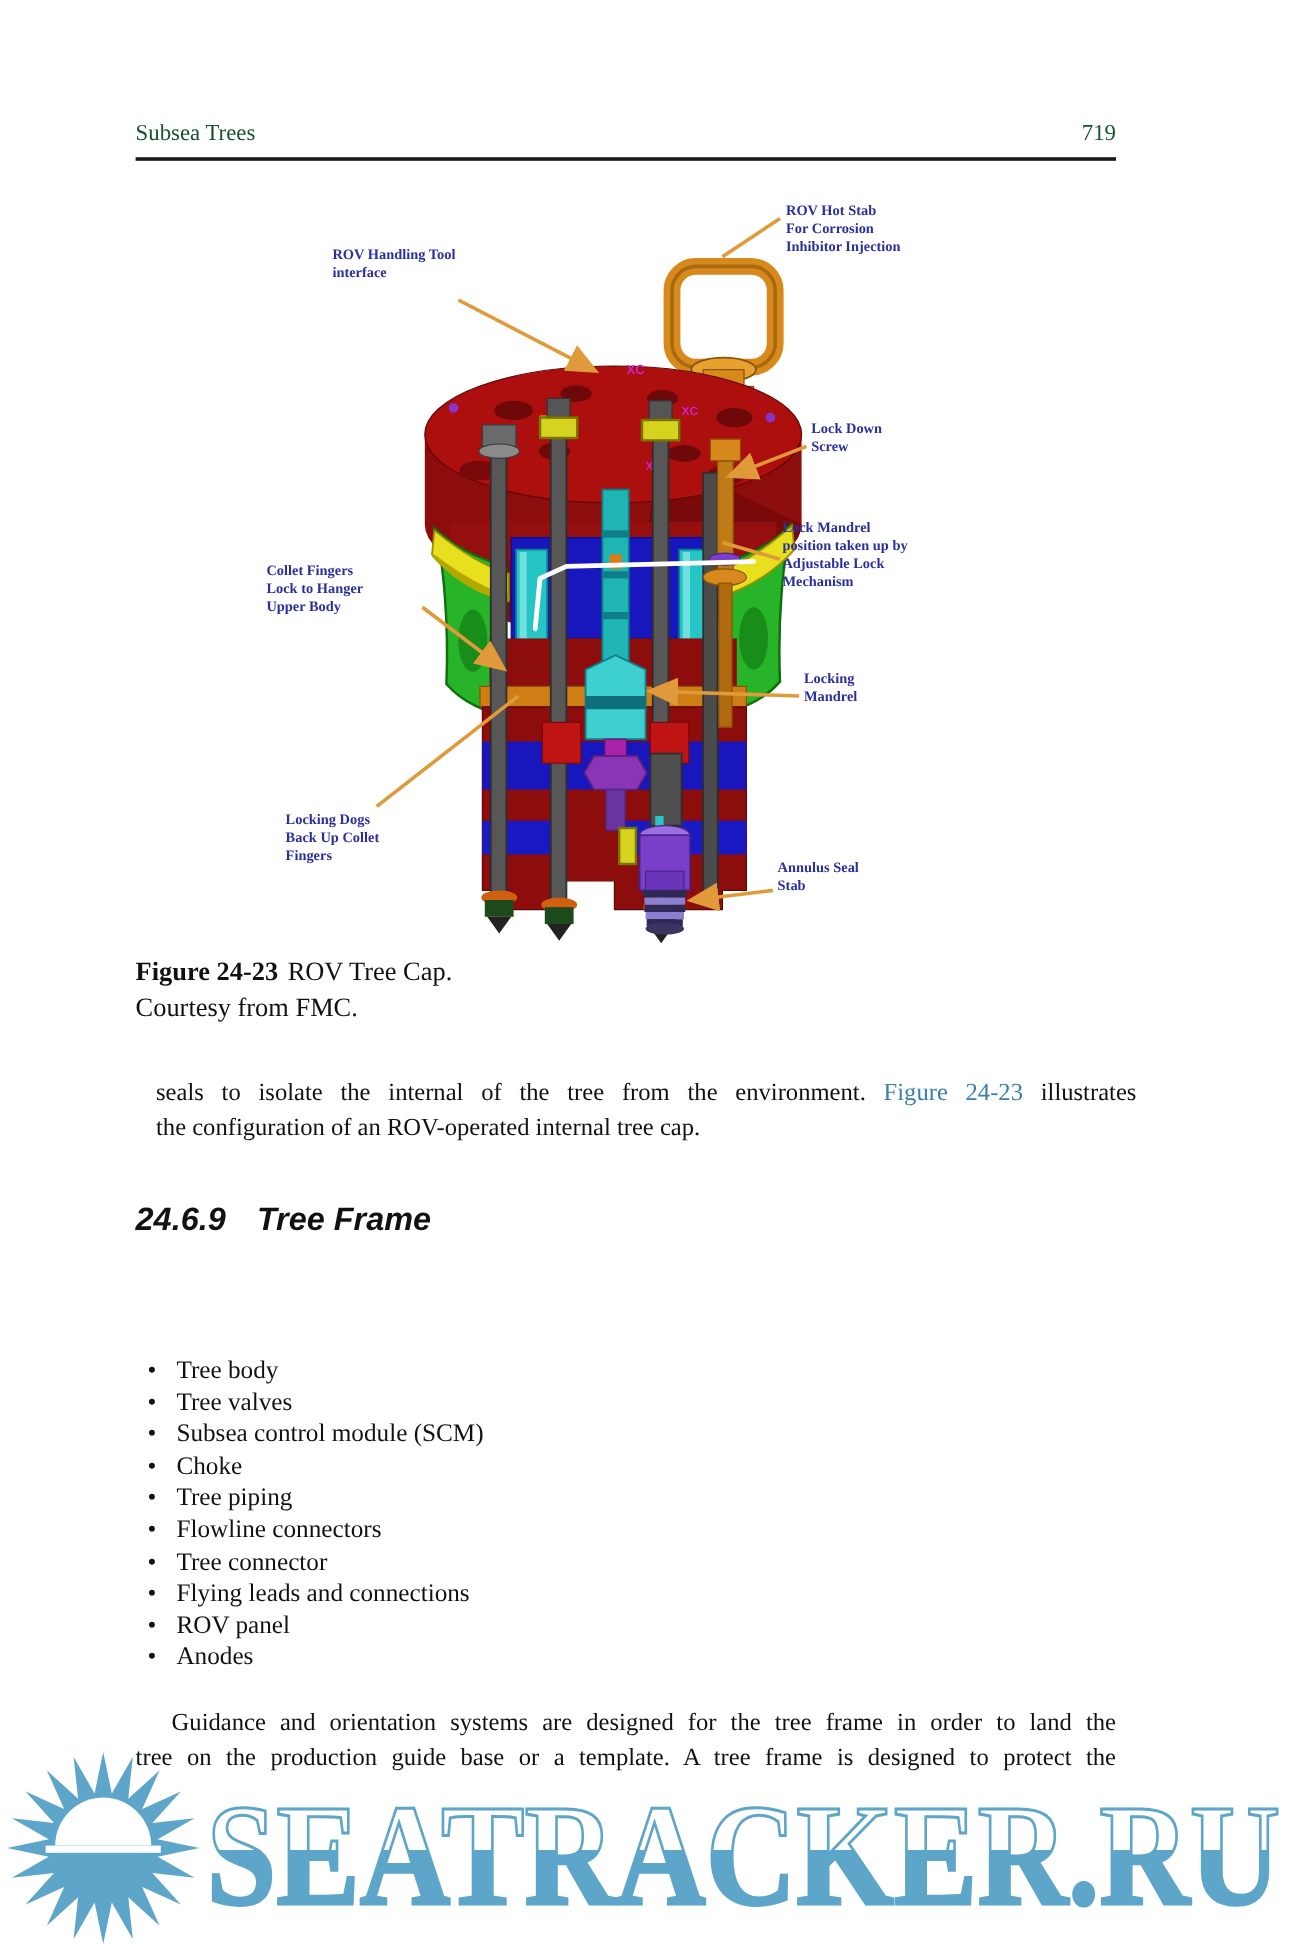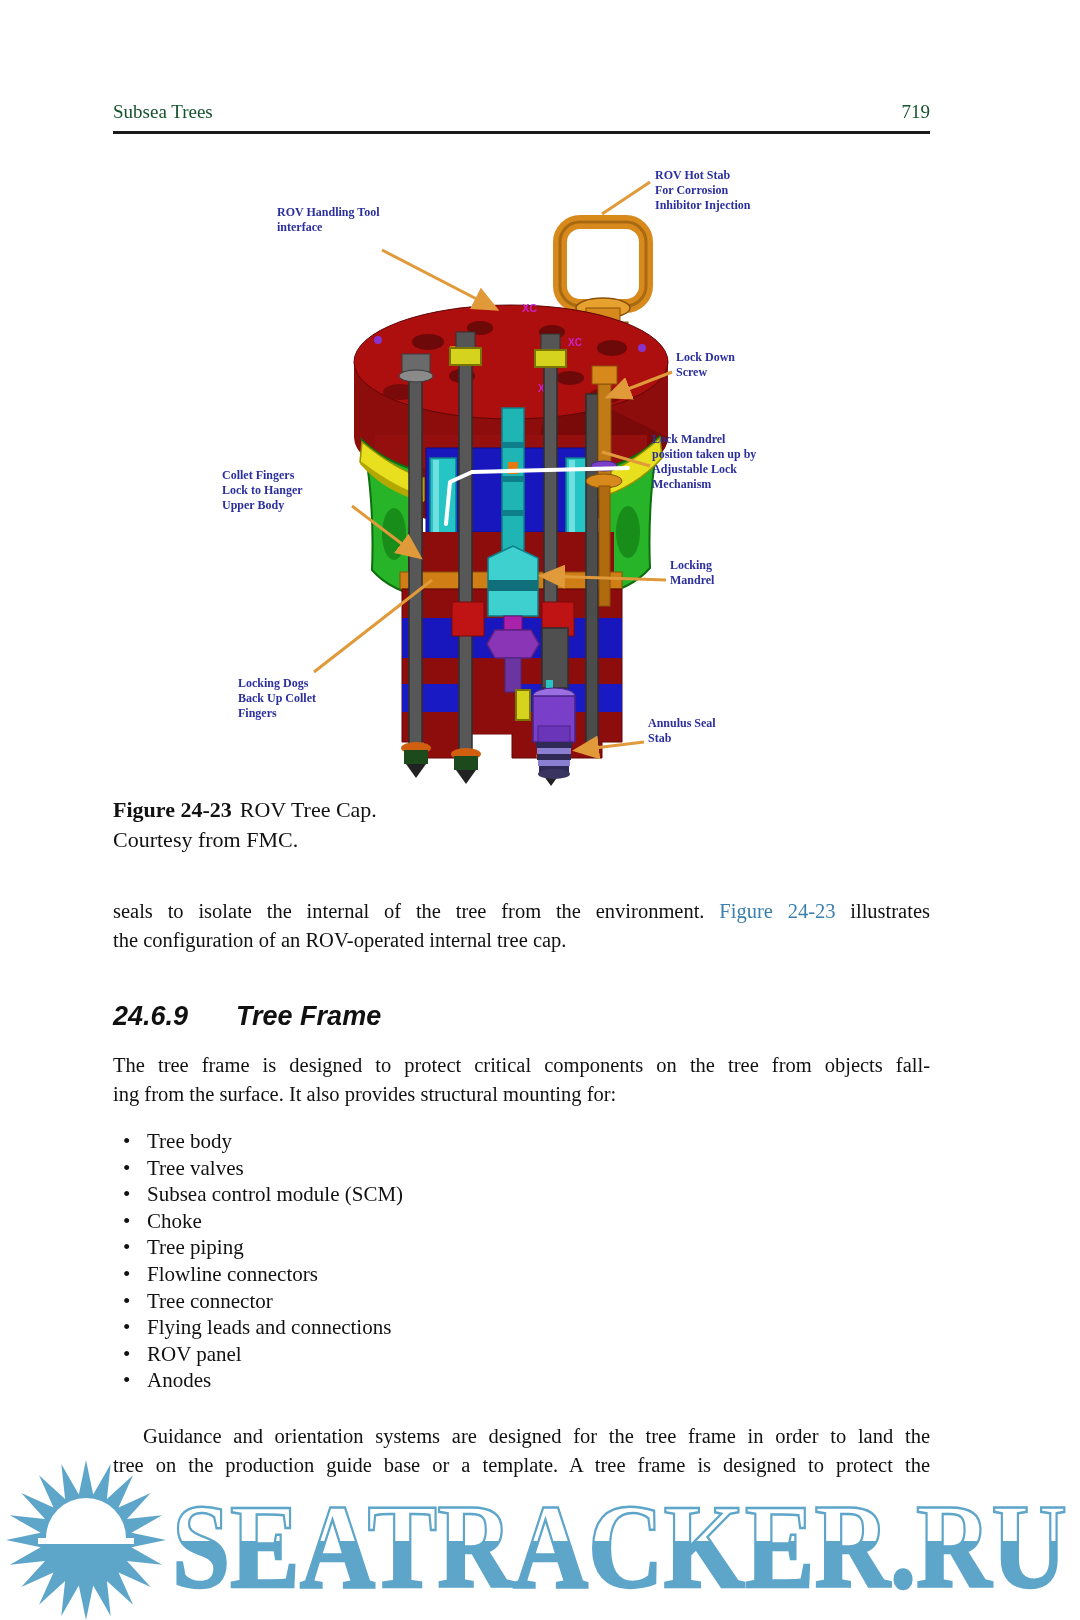--- a/index.html
+++ b/index.html
@@ -22,32 +22,32 @@
   }
 
   
   .caption { position:absolute; left:113px; top:795px; width:817px; font-size:22px; line-height:30px; color:#111; }
   .caption .tag { font-weight:bold; }
   .caption .title { margin-left:8px; }
 
   
   .para { position:absolute; left:113px; width:817px; font-size:20.5px; line-height:29px; color:#111; }
   .just { text-align:justify; text-align-last:justify; }
-  .p1 { top:897px; }
+  .p1 { top:897px;margin-left:17px; }
   .p3 { top:1422px; line-height:28.5px; }
   .indent { padding-left:30px; }
   .xref { color:#3a7fae; text-decoration:none; cursor:pointer; }
 
   
   .sec-head {
     position:absolute; left:113px; top:1001px; width:817px;
     font-family:"Liberation Sans", sans-serif; font-weight:bold; font-style:italic;
     font-size:27px; color:#111;
   }
-  .sec-head .num { margin-right:48px; }
+  .sec-head .num { margin-right:26px; }
 
   
   .bullets { position:absolute; left:113px; top:1128px; width:817px; }
   .bullet-row { display:flex; font-size:21px; line-height:26.6px; color:#111; }
   .bullet-row .dot { width:34px; padding-left:10px; }
 
   
   .watermark { position:absolute; left:0; top:1452px; width:1080px; height:168px; z-index:1; }
   .para, .bullets, .sec-head, .caption, .figure, .header, .rule { z-index:2; }
 </style>
@@ -255,24 +255,20 @@
     <div class="just">
       <span>seals to isolate the internal of the tree from the environment. </span><a class="xref">Figure 24-23</a><span> illustrates</span>
     </div>
     <div>the configuration of an ROV-operated internal tree cap.</div>
   </div>
 
   <div class="sec-head">
     <span class="num">24.6.9</span><span>Tree Frame</span>
   </div>
 
-  <div class="para" style="top:1051px;">
-    <div class="just">The tree frame is designed to protect critical components on the tree from objects fall-</div>
-    <div>ing from the surface. It also provides structural mounting for:</div>
-  </div>
 
   <div class="bullets">
     <div class="bullet-row">
         <span class="dot">•</span>
         <span>Tree body</span>
       </div>
     <div class="bullet-row">
         <span class="dot">•</span>
         <span>Tree valves</span>
       </div>

